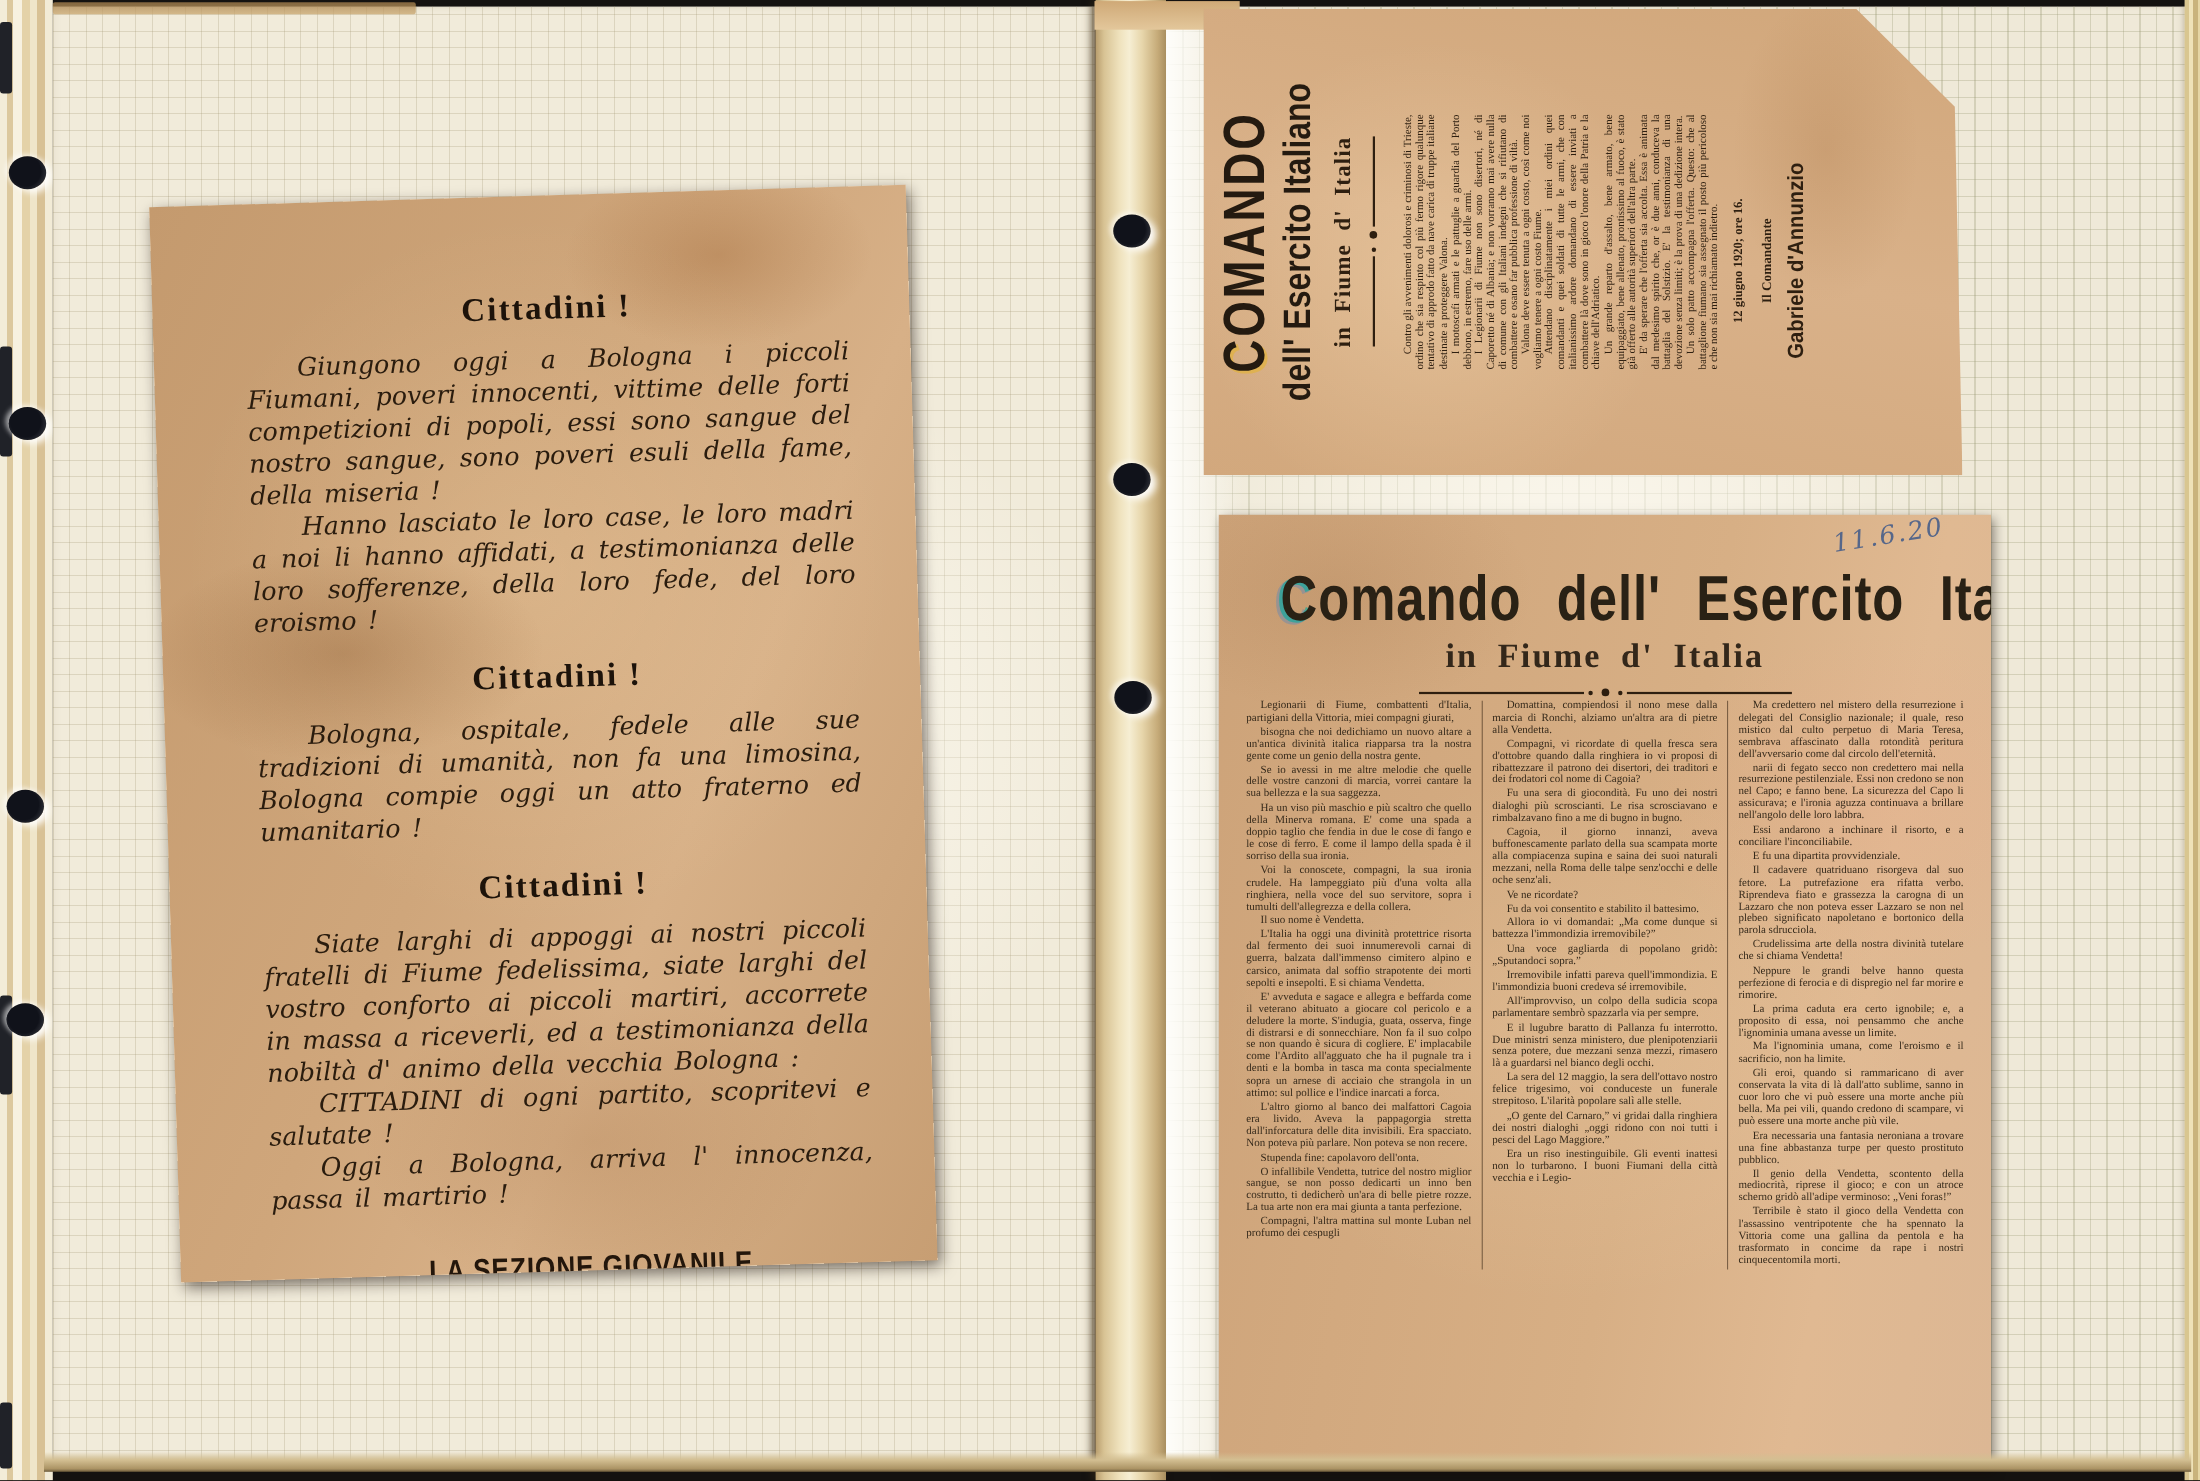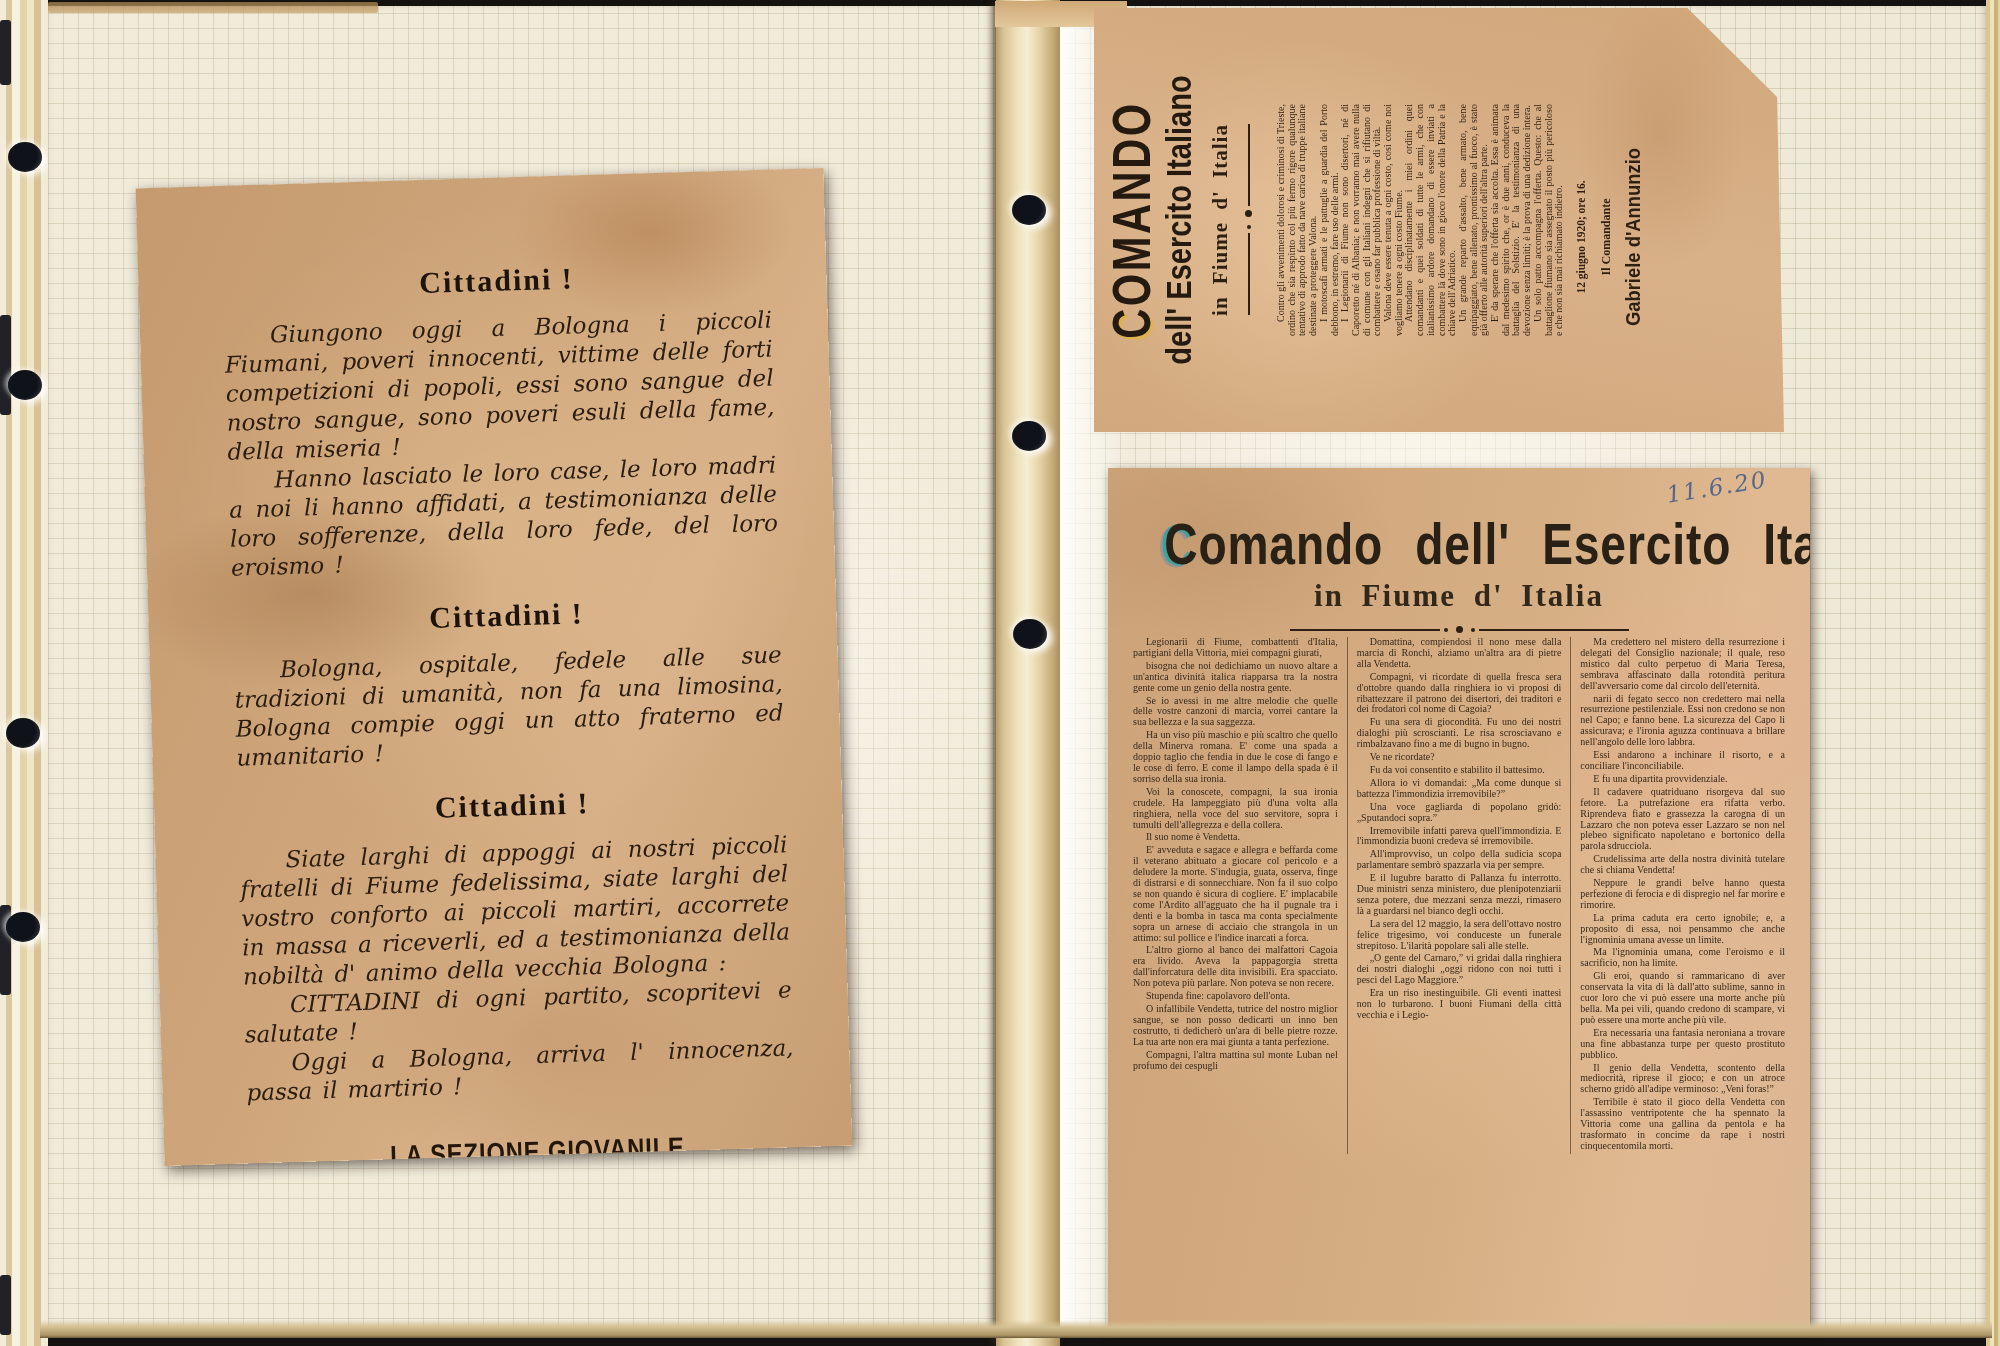--- a/index.html
+++ b/index.html
@@ -195,30 +195,32 @@
       <span class="rl"></span>
     </div>
     <div class="art-cols">
       <div class="art-col">
           <p class="art-par">Legionarii di Fiume, combattenti d'Italia, partigiani della Vittoria, miei compagni giurati,</p>
           <p class="art-par">bisogna che noi dedichiamo un nuovo altare a un'antica divinità italica riapparsa tra la nostra gente come un genio della nostra gente.</p>
           <p class="art-par">Se io avessi in me altre melodie che quelle delle vostre canzoni di marcia, vorrei cantare la sua bellezza e la sua saggezza.</p>
           <p class="art-par">Ha un viso più maschio e più scaltro che quello della Minerva romana. E' come una spada a doppio taglio che fendia in due le cose di fango e le cose di ferro. E come il lampo della spada è il sorriso della sua ironia.</p>
           <p class="art-par">Voi la conoscete, compagni, la sua ironia crudele. Ha lampeggiato più d'una volta alla ringhiera, nella voce del suo servitore, sopra i tumulti dell'allegrezza e della collera.</p>
           <p class="art-par">Il suo nome è Vendetta.</p>
+          <p class="art-par">L'Italia ha oggi una divinità protettrice risorta dal fermento dei suoi innumerevoli carnai di guerra, balzata dall'immenso cimitero alpino e carsico, animata dal soffio strapotente dei morti sepolti e insepolti. E si chiama Vendetta.</p>
           <p class="art-par">E' avveduta e sagace e allegra e beffarda come il veterano abituato a giocare col pericolo e a deludere la morte. S'indugia, guata, osserva, finge di distrarsi e di sonnecchiare. Non fa il suo colpo se non quando è sicura di cogliere. E' implacabile come l'Ardito all'agguato che ha il pugnale tra i denti e la bomba in tasca ma conta specialmente sopra un arnese di acciaio che strangola in un attimo: sul pollice e l'indice inarcati a forca.</p>
           <p class="art-par">L'altro giorno al banco dei malfattori Cagoia era livido. Aveva la pappagorgia stretta dall'inforcatura delle dita invisibili. Era spacciato. Non poteva più parlare. Non poteva se non recere.</p>
           <p class="art-par">Stupenda fine: capolavoro dell'onta.</p>
           <p class="art-par">O infallibile Vendetta, tutrice del nostro miglior sangue, se non posso dedicarti un inno ben costrutto, ti dedicherò un'ara di belle pietre rozze. La tua arte non era mai giunta a tanta perfezione.</p>
           <p class="art-par">Compagni, l'altra mattina sul monte Luban nel profumo dei cespugli</p>
         </div>
       <div class="art-col">
           <p class="art-par">Domattina, compiendosi il nono mese dalla marcia di Ronchi, alziamo un'altra ara di pietre alla Vendetta.</p>
           <p class="art-par">Compagni, vi ricordate di quella fresca sera d'ottobre quando dalla ringhiera io vi proposi di ribattezzare il patrono dei disertori, dei traditori e dei frodatori col nome di Cagoia?</p>
           <p class="art-par">Fu una sera di giocondità. Fu uno dei nostri dialoghi più scroscianti. Le risa scrosciavano e rimbalzavano fino a me di bugno in bugno.</p>
+          <p class="art-par">Cagoia, il giorno innanzi, aveva buffonescamente parlato della sua scampata morte alla compiacenza supina e saina dei suoi naturali mezzani, nella Roma delle talpe senz'occhi e delle oche senz'ali.</p>
           <p class="art-par">Ve ne ricordate?</p>
           <p class="art-par">Fu da voi consentito e stabilito il battesimo.</p>
           <p class="art-par">Allora io vi domandai: „Ma come dunque si battezza l'immondizia irremovibile?”</p>
           <p class="art-par">Una voce gagliarda di popolano gridò: „Sputandoci sopra.”</p>
           <p class="art-par">Irremovibile infatti pareva quell'immondizia. E l'immondizia buoni credeva sé irremovibile.</p>
           <p class="art-par">All'improvviso, un colpo della sudicia scopa parlamentare sembrò spazzarla via per sempre.</p>
           <p class="art-par">E il lugubre baratto di Pallanza fu interrotto. Due ministri senza ministero, due plenipotenziarii senza potere, due mezzani senza mezzi, rimasero là a guardarsi nel bianco degli occhi.</p>
           <p class="art-par">La sera del 12 maggio, la sera dell'ottavo nostro felice trigesimo, voi conduceste un funerale strepitoso. L'ilarità popolare salì alle stelle.</p>
           <p class="art-par">„O gente del Carnaro,” vi gridai dalla ringhiera dei nostri dialoghi „oggi ridono con noi tutti i pesci del Lago Maggiore.”</p>
           <p class="art-par">Era un riso inestinguibile. Gli eventi inattesi non lo turbarono. I buoni Fiumani della città vecchia e i Legio-</p>

